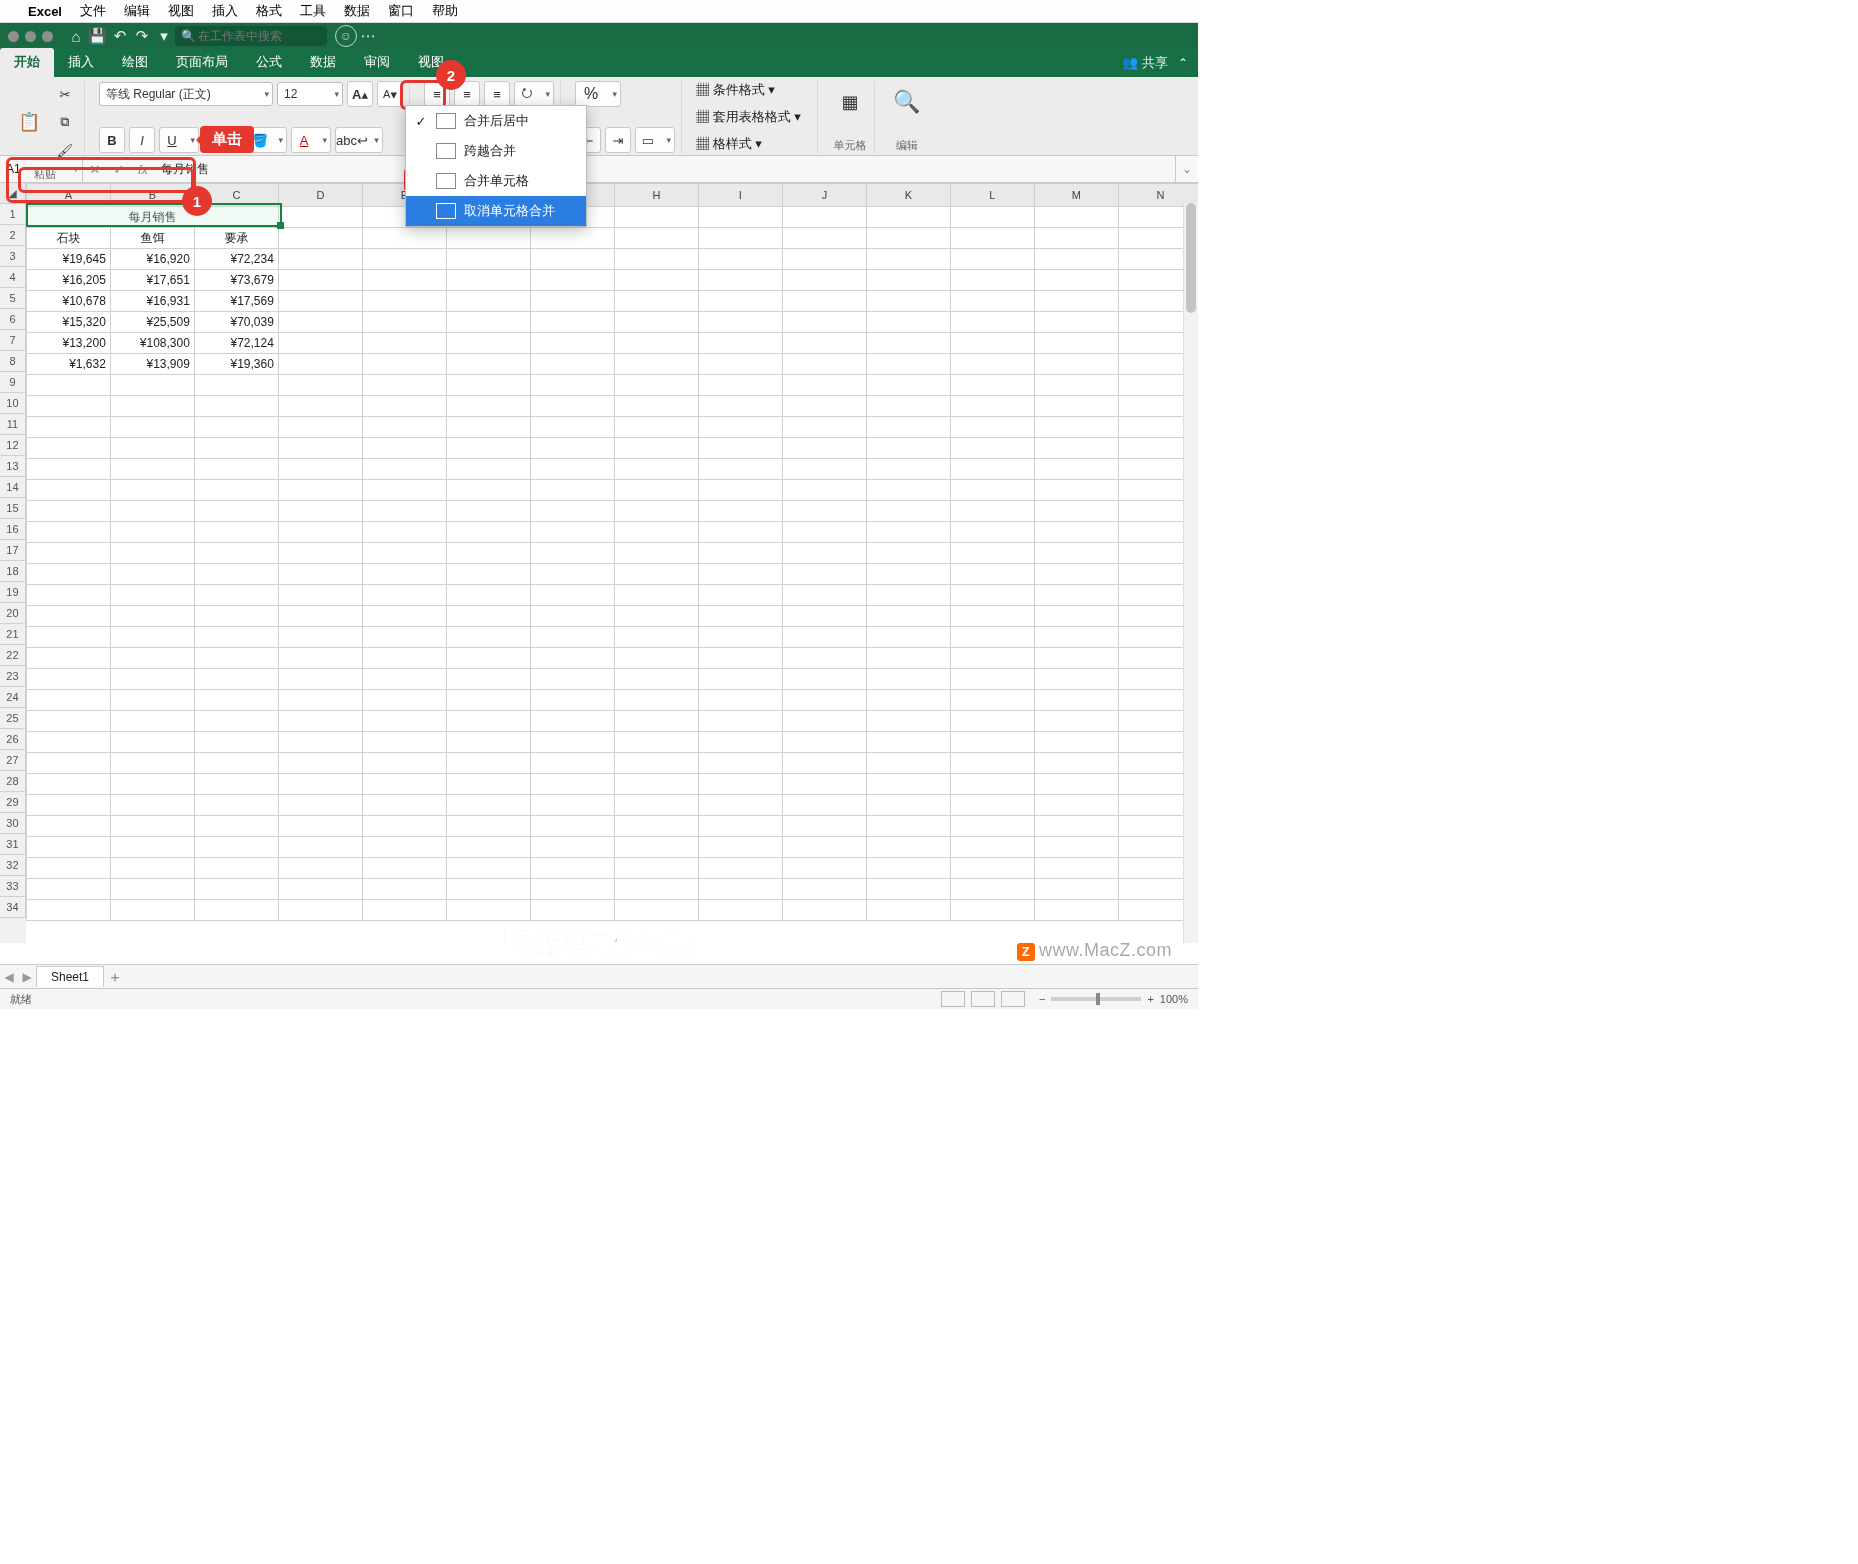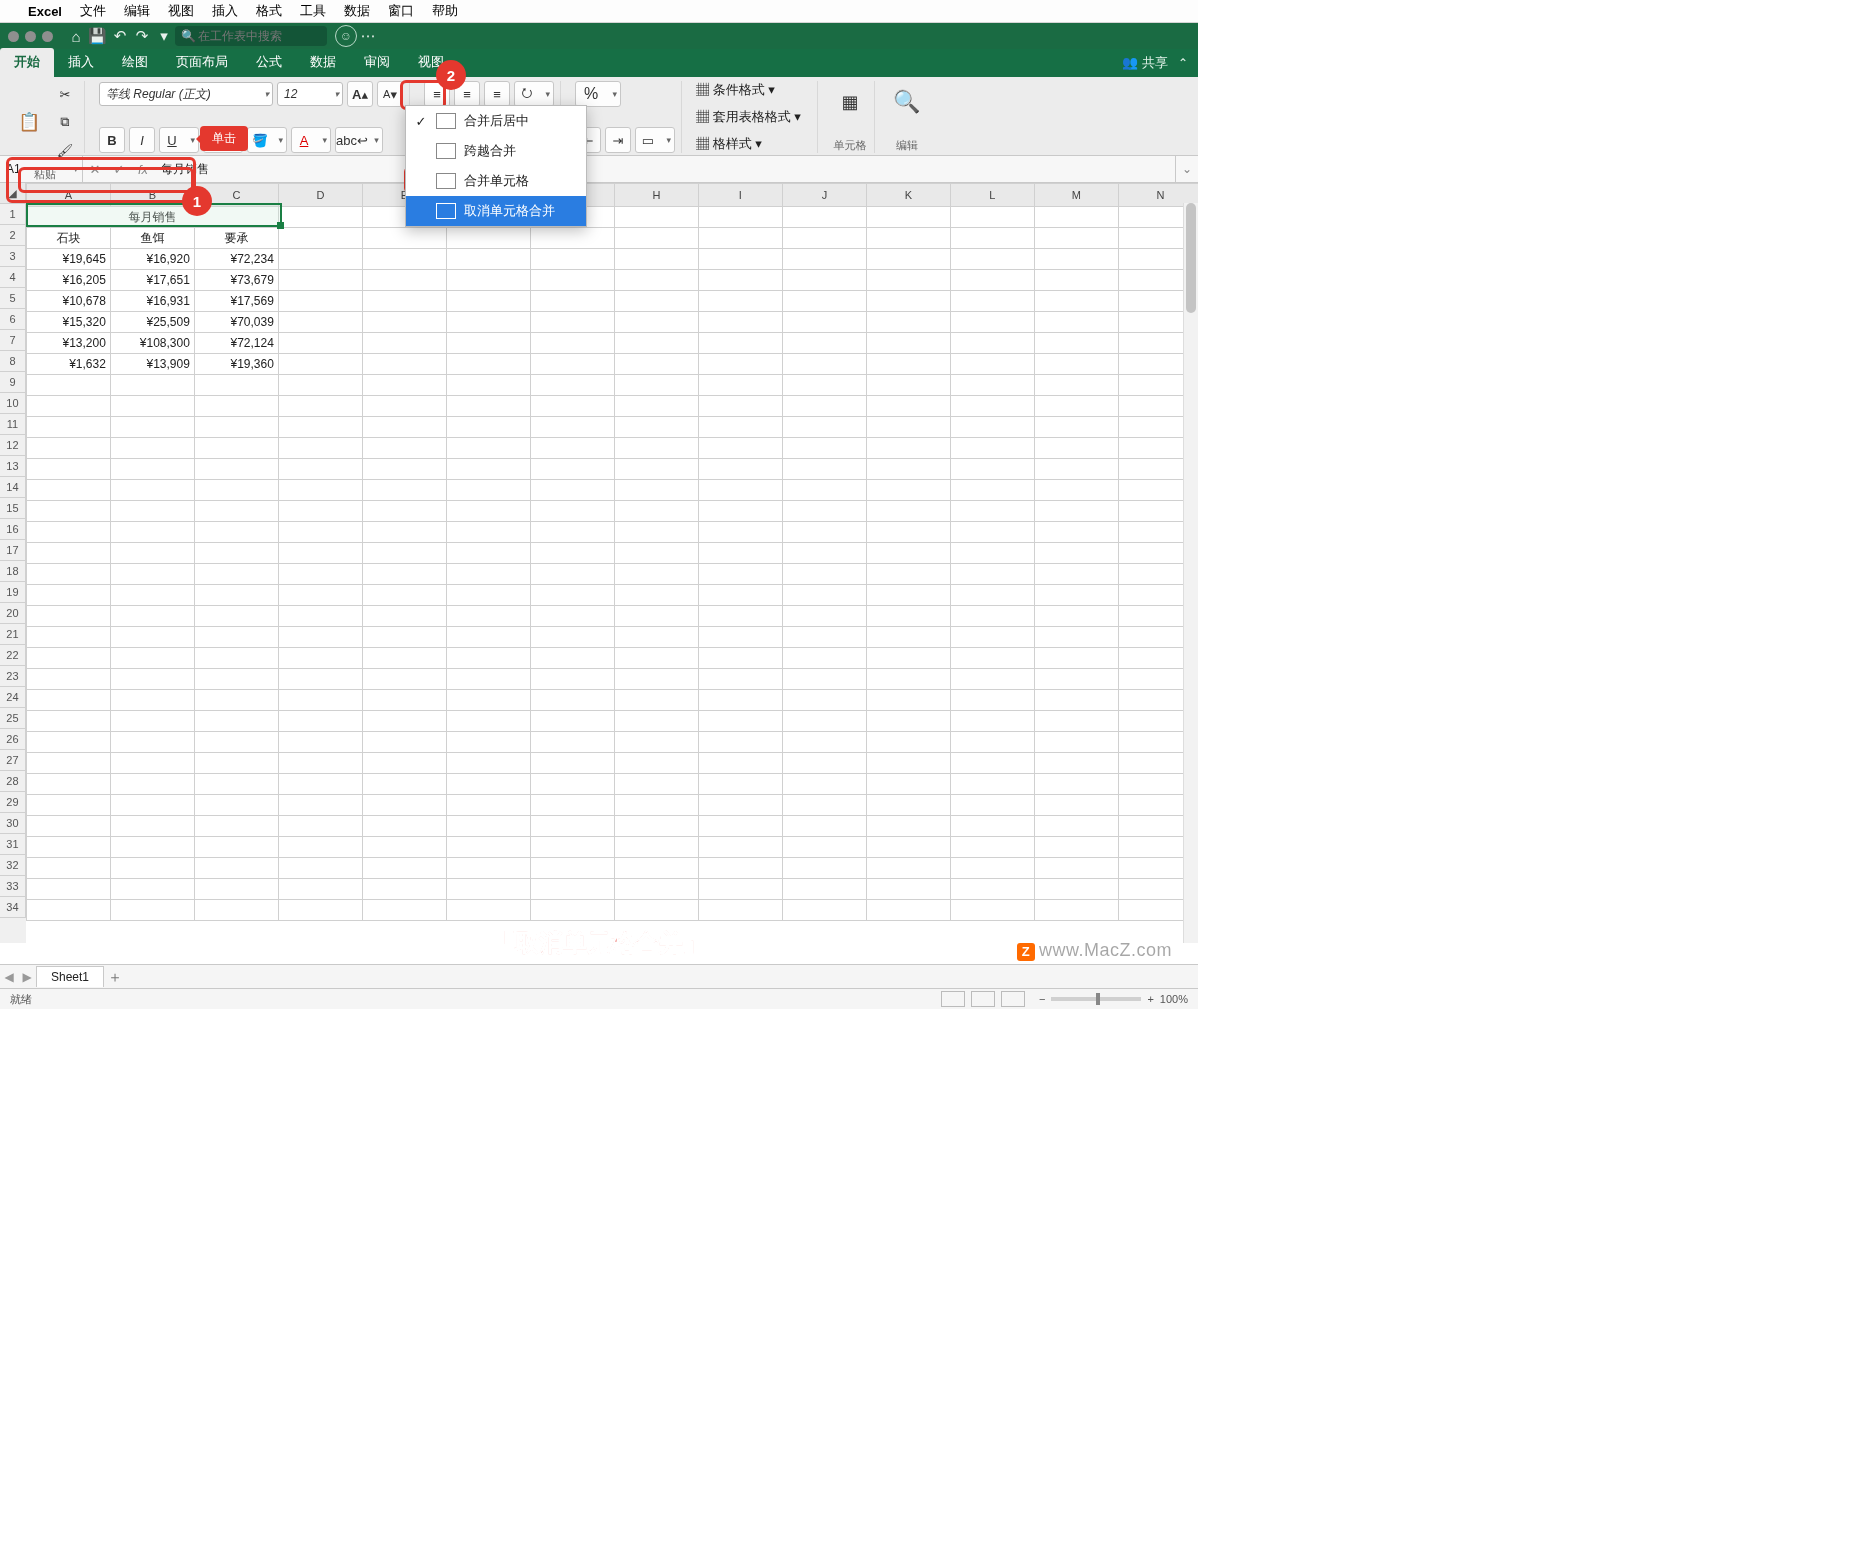--- a/index.html
+++ b/index.html
@@ -42,21 +42,21 @@
   .ribbon{height:72px;background:var(--gray-bg);border-bottom:1px solid #c9c9c9;display:flex;align-items:stretch;padding:4px 6px 2px;gap:8px;}
   .group{display:flex;flex-direction:column;justify-content:space-between;border-right:1px solid #d8d8d8;padding:0 6px;}
   .group:last-child{border-right:0;}
   .group .row{display:flex;align-items:center;gap:4px;}
   .group .label{font-size:11px;color:#666;text-align:center;margin-top:4px;}
   .rbtn{height:24px;min-width:24px;border:1px solid #c7c7c7;background:#fdfdfd;border-radius:3px;display:flex;align-items:center;justify-content:center;font-size:13px;color:#333;}
   .rbtn.flat{border:1px solid transparent;background:transparent;}
   .rbtn.dd{padding-right:14px;position:relative;}
   .rbtn.dd::after{content:"▾";position:absolute;right:3px;font-size:9px;color:#666;}
   .rbtn.big{height:40px;width:34px;flex-direction:column;font-size:18px;}
-  .sel{height:22px;border:1px solid #bdbdbd;background:#fff;border-radius:3px;font-size:12px;padding:0 16px 0 6px;display:flex;align-items:center;position:relative;color:#333;font-style:italic;}
+  .sel{height:22px;border:1px solid #bdbdbd;background:#fff;border-radius:3px;font-size:12px;padding:0 16px 0 6px;display:flex;align-items:center;position:relative;color:#333;}
   .sel::after{content:"▾";position:absolute;right:3px;font-size:9px;color:#666;}
   .colA{font-weight:600;}
 
   
   .merge-menu{position:absolute;z-index:50;background:#fff;border:1px solid #bbb;box-shadow:0 4px 14px rgba(0,0,0,.25);font-size:13px;min-width:180px;}
   .merge-menu .mi{display:flex;align-items:center;gap:8px;padding:6px 14px 6px 8px;}
   .merge-menu .mi .chk{width:14px;text-align:center;}
   .merge-menu .mi .ico{width:18px;height:14px;border:1px solid #888;display:flex;}
   .merge-menu .mi.selected{background:var(--blue-hl);color:#fff;}
   .merge-menu .mi.selected .ico{border-color:#fff;}
@@ -84,21 +84,21 @@
   .scrollbar-v{position:absolute;right:0;top:20px;bottom:0;width:14px;background:#f2f2f2;border-left:1px solid #ddd;}
   .scrollbar-v .thumb{position:absolute;left:2px;right:2px;top:0;height:110px;background:#c4c4c4;border-radius:6px;}
 
   
   .selection{position:absolute;border:2px solid #1a7f44;background:rgba(200,230,210,.25);pointer-events:none;}
   .selection .handle{position:absolute;right:-4px;bottom:-4px;width:7px;height:7px;background:#1a7f44;}
 
   
   .anno-box{position:absolute;border:3px solid var(--red);border-radius:6px;pointer-events:none;}
   .anno-circle{position:absolute;width:30px;height:30px;background:var(--red);border-radius:50%;color:#fff;font-weight:700;display:flex;align-items:center;justify-content:center;font-size:15px;pointer-events:none;}
-  .anno-callout{position:absolute;background:var(--red);color:#fff;font-size:12px;padding:4px 12px;border-radius:4px;pointer-events:none;}
+  .anno-callout{position:absolute;background:var(--red);color:#fff;font-size:15px;padding:4px 12px;border-radius:4px;pointer-events:none;font-weight:bold;}
   .anno-callout::before{content:"";position:absolute;left:-10px;top:50%;transform:translateY(-50%);border:6px solid transparent;border-right-color:var(--red);}
   .caption{position:absolute;left:0;right:0;text-align:center;font-size:24px;font-weight:700;color:var(--red);-webkit-text-stroke:1px #fff;text-shadow:0 0 2px #fff,0 0 2px #fff;pointer-events:none;line-height:1.35;}
   .watermark{position:absolute;right:26px;bottom:48px;font-size:18px;color:rgba(0,0,0,.35);letter-spacing:.5px;}
   .watermark .z{display:inline-block;width:18px;height:18px;background:#ff6a00;color:#fff;font-weight:700;border-radius:3px;text-align:center;line-height:18px;margin-right:4px;font-size:13px;}
 
   
   .sheettabs{position:absolute;left:0;right:0;bottom:20px;height:24px;border-top:1px solid #c9c9c9;background:#f5f5f5;display:flex;align-items:center;font-size:12px;}
   .sheettabs .nav{width:18px;text-align:center;color:#999;}
   .sheettabs .tab{padding:3px 14px;background:#fff;border:1px solid #c9c9c9;border-bottom:0;margin-top:-1px;}
   .sheettabs .add{width:22px;text-align:center;color:#777;font-size:15px;}

